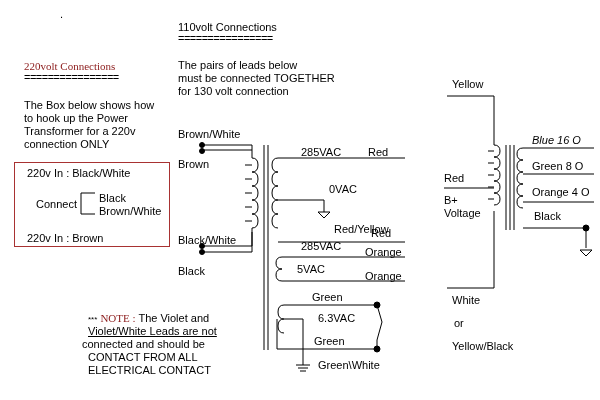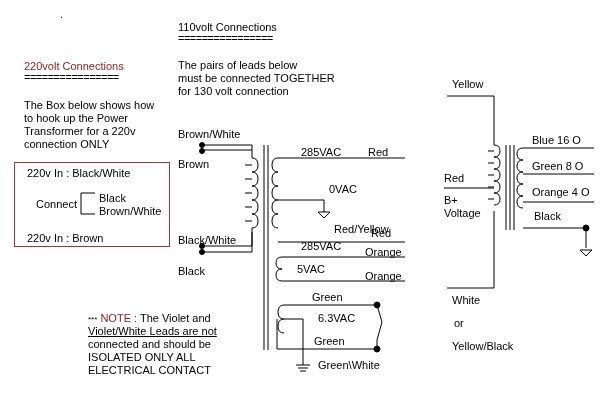--- a/index.html
+++ b/index.html
@@ -1,19 +1,19 @@
 <!DOCTYPE html>
 <html><head>
 <meta charset="utf-8">
 <style>
   html, body { margin:0; padding:0; background:#ffffff; }
   body { width:600px; height:400px; position:relative; overflow:hidden;
          font-family:"Liberation Sans", sans-serif; font-size:11px; color:#000; }
   .t { position:absolute; white-space:nowrap; line-height:13px; font-size:11px; }
-  .red { color:#8b1a1a; }
+  .red { color:#8b1a1a;font-family:Liberation Serif, serif; }
   .box { position:absolute; left:14px; top:162px; width:156px; height:85px;
          border:1px solid #a83232; box-sizing:border-box; }
   svg { position:absolute; left:0; top:0; }
 </style>
 </head>
 <body>
 
 <span class="t" style="left:60px;top:8px;">.</span>
 
 <span class="t red" style="left:24px;top:60px;">220volt Connections</span>
@@ -35,22 +35,22 @@
 <span class="t" style="left:178px;top:59px;">The pairs of leads below</span>
 <span class="t" style="left:178px;top:72px;">must be connected TOGETHER</span>
 <span class="t" style="left:178px;top:85px;">for 130 volt connection</span>
 
 <span class="t" style="left:88px;top:312px;">
   <span style="font-size:8px;">***</span>
   <span class="red">NOTE :</span>
   <span>The Violet and</span>
 </span>
 <span class="t" style="left:88px;top:325px;text-decoration:underline;">Violet/White Leads are not</span>
-<span class="t" style="left:88px;top:338px;">connected and should be</span>
-<span class="t" style="left:88px;top:351px;">ISOLATED ONLY ALL</span>
+<span class="t" style="left:82px;top:338px;">connected and should be</span>
+<span class="t" style="left:88px;top:351px;">CONTACT FROM ALL</span>
 <span class="t" style="left:88px;top:364px;">ELECTRICAL CONTACT</span>
 
 <span class="t" style="left:178px;top:128px;">Brown/White</span>
 <span class="t" style="left:178px;top:158px;">Brown</span>
 <span class="t" style="left:178px;top:234px;">Black/White</span>
 <span class="t" style="left:178px;top:265px;">Black</span>
 
 <span class="t" style="left:301px;top:146px;">285VAC</span>
 <span class="t" style="left:368px;top:146px;">Red</span>
 <span class="t" style="left:297px;top:183px;padding-left:32px;">0VAC</span>
@@ -65,21 +65,21 @@
 <span class="t" style="left:314px;top:335px;">Green</span>
 <span class="t" style="left:318px;top:359px;">Green\White</span>
 
 <span class="t" style="left:452px;top:78px;">Yellow</span>
 <span class="t" style="left:444px;top:172px;">Red</span>
 <span class="t" style="left:444px;top:194px;">B+</span>
 <span class="t" style="left:444px;top:207px;">Voltage</span>
 <span class="t" style="left:452px;top:294px;">White</span>
 <span class="t" style="left:454px;top:317px;">or</span>
 <span class="t" style="left:452px;top:340px;">Yellow/Black</span>
-<span class="t" style="left:532px;top:134px;">Blue 16 O</span>
+<span class="t" style="left:532px;top:134px;font-style:italic;">Blue 16 O</span>
 <span class="t" style="left:532px;top:160px;text-align:center;">Green 8 O</span>
 <span class="t" style="left:532px;top:186px;">Orange 4 O</span>
 <span class="t" style="left:534px;top:210px;">Black</span>
 
 <svg width="600" height="400" viewBox="0 0 600 400" fill="none" stroke="#000" stroke-width="1">
 
   <path d="M95,193 H81 V214 H95"></path>
 
   <g>
     <path d="M202,145 H252 V158"></path>

